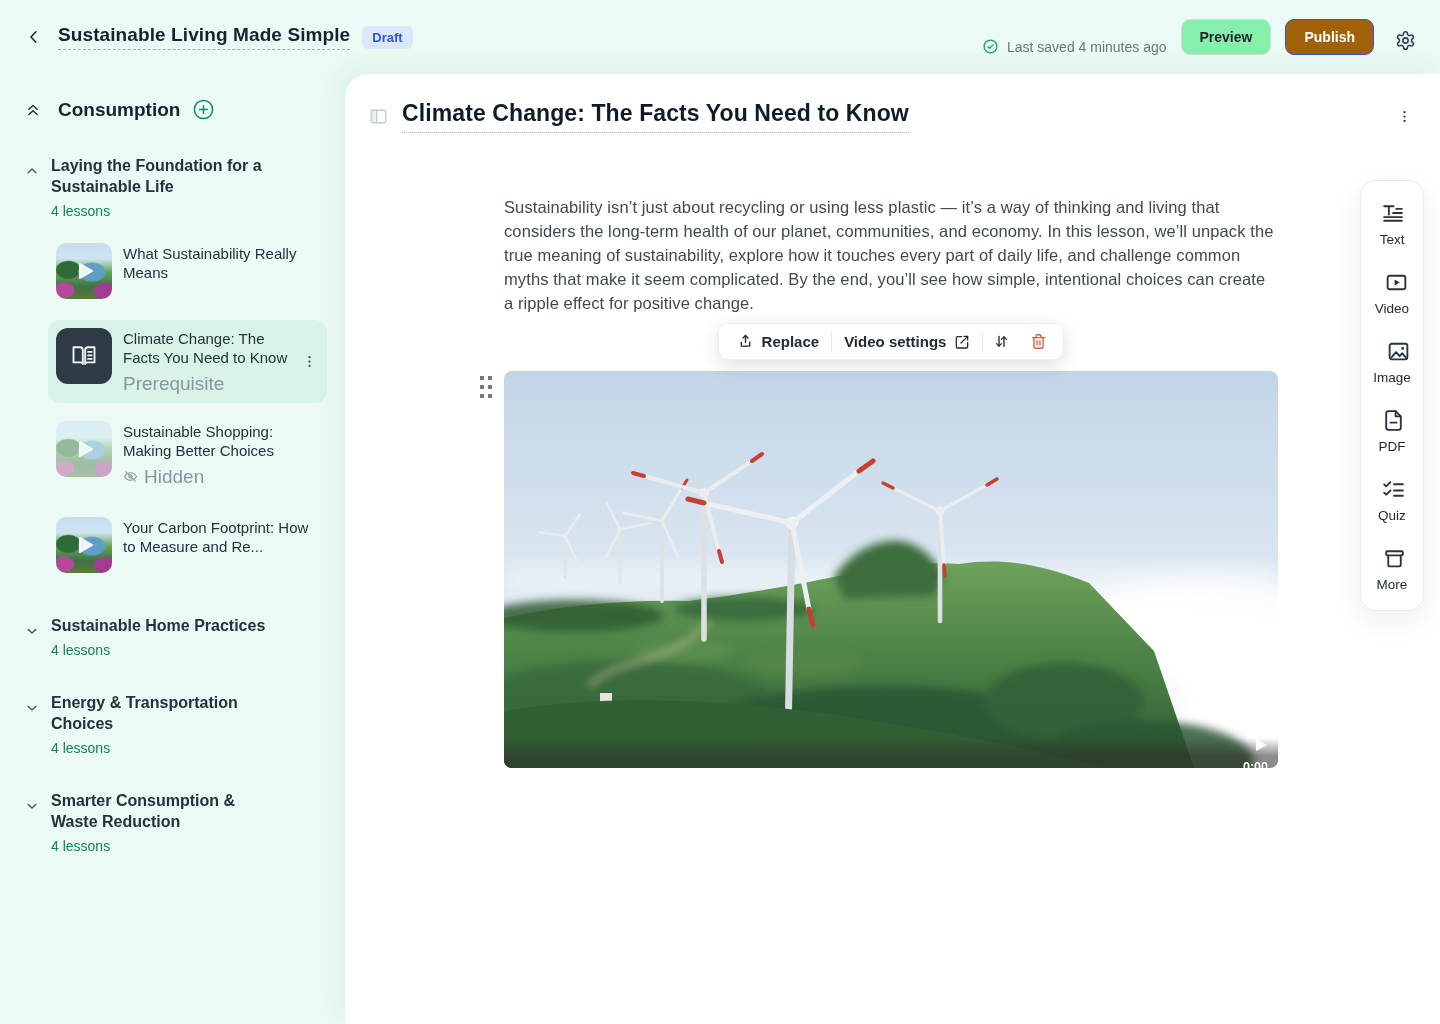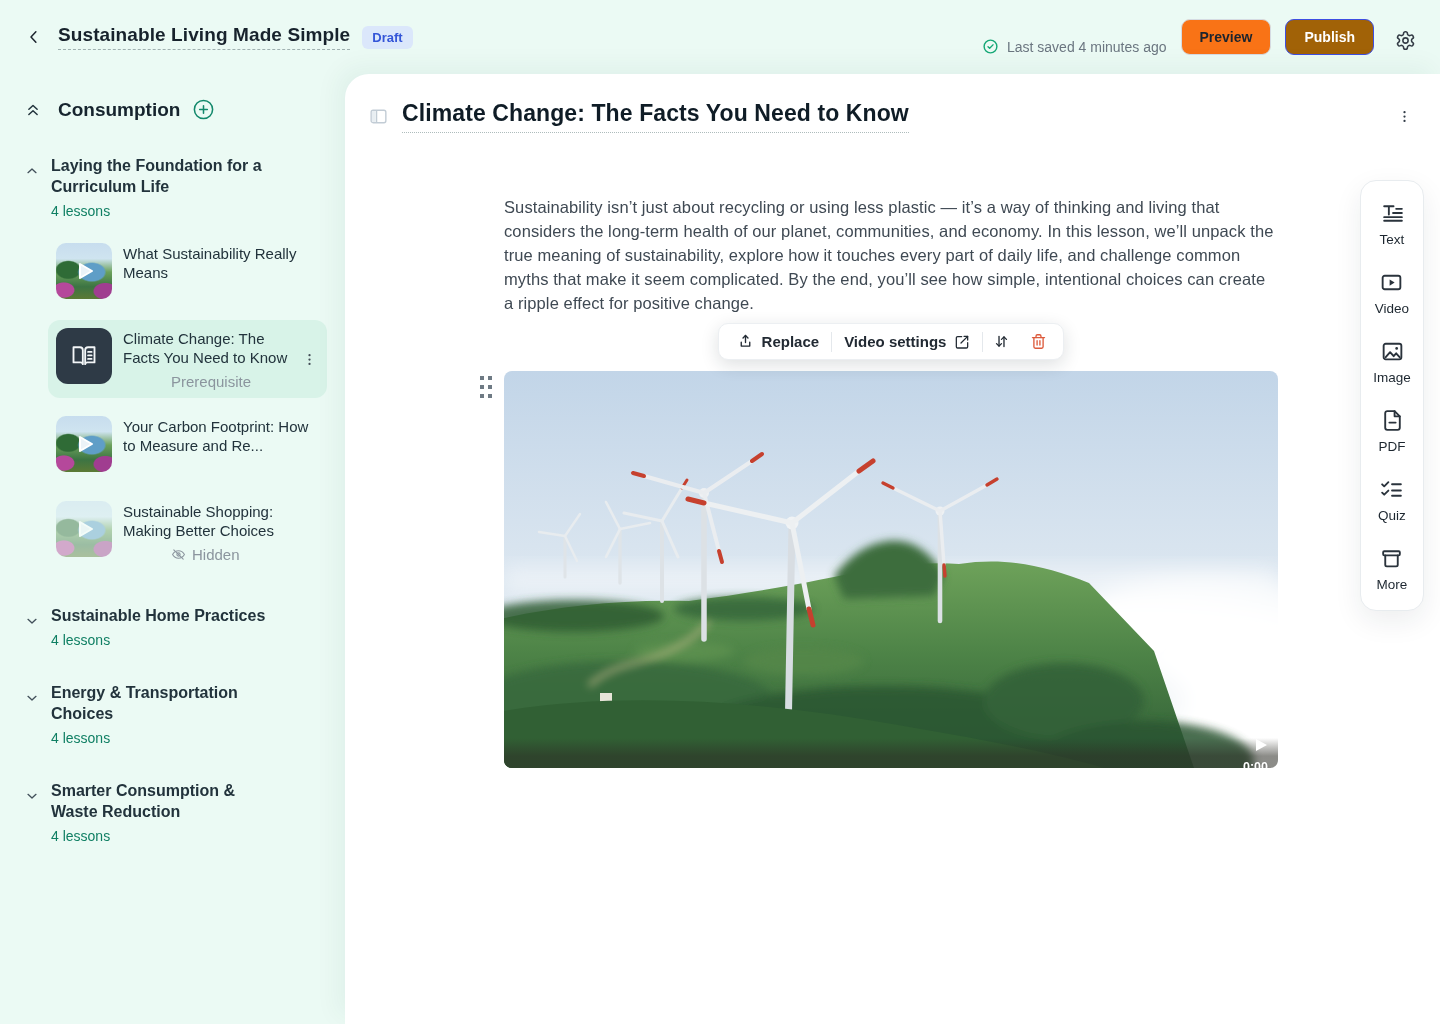--- a/index.html
+++ b/index.html
@@ -19,21 +19,21 @@
     font-size:19px; font-weight:700; color:#17222c; margin-left:10px;
     border-bottom:1.5px dashed #9fb0b0; padding-bottom:3px; letter-spacing:.1px;
   }
   .draft-badge {
     margin-left:12px; background:#dbe7fb; color:#3556d8; font-size:13px; font-weight:600;
     padding:4px 10px; border-radius:6px;
   }
   .topbar-right { margin-left:auto; display:flex; align-items:flex-end; gap:14px; }
   .saved-group { display:flex; align-items:center; gap:8px; color:#6b7680; font-size:14px; }
   .btn { font-size:14px; font-weight:600; border-radius:9px; height:36px; padding:0 18px; cursor:pointer; display:flex; align-items:center; }
-  .btn-preview { background:#f97316; border:1px solid #d5dbe2; color:#1c242e; }
+  .btn-preview { background:#86efac; border:1px solid #d5dbe2; color:#1c242e; }
   .btn-publish { background:#a16207; border:1px solid #3e4ee2; color:#fff; }
   .gear-btn { width:30px; height:30px; display:flex; align-items:center; justify-content:center; cursor:pointer; margin-left:2px; }
 
   
   .sidebar { position:absolute; left:0; top:74px; width:345px; bottom:0; padding-top:24px; }
   .curriculum-header { display:flex; align-items:center; padding:0 18px 0 24px; gap:10px; }
   .curriculum-title { font-size:19px; font-weight:700; color:#16242e; margin-left:6px; }
   .collapse-all { cursor:pointer; display:flex; }
   .add-circle { cursor:pointer; display:flex; margin-left:2px; }
 
@@ -60,21 +60,21 @@
       linear-gradient(180deg,#c7ddee 0%,#cfe4f0 28%,#6ba15b 52%,#3c7443 78%,#5c7a35 100%);
   }
   .lesson-thumb.dimmed { opacity:.45; }
   .play-overlay { position:absolute; inset:0; display:flex; align-items:center; justify-content:center; }
   .lesson-reading-icon {
     flex:0 0 56px; width:56px; height:56px; border-radius:12px; background:#2e3a46;
     display:flex; align-items:center; justify-content:center;
   }
   .lesson-body { flex:1; padding-top:2px; }
   .lesson-title { font-size:15px; font-weight:400; color:#22333c; line-height:1.26; max-width:198px; }
-  .lesson-meta { margin-top:5px; font-size:15px; color:#8b959e; display:flex; align-items:center; gap:6px;margin-left:48px; }
+  .lesson-meta { margin-top:5px; font-size:19px; color:#8b959e; display:flex; align-items:center; gap:6px; }
   .lesson-kebab { align-self:center; padding:4px 2px; cursor:pointer; }
 
   
   .main-card {
     position:absolute; left:345px; top:74px; right:0; bottom:0; background:#fff;
     border-top-left-radius:24px; padding:26px 24px 0 24px;
     box-shadow:-8px -8px 24px rgba(20,80,56,.05);
   }
   .main-header { display:flex; align-items:center; }
   .panel-toggle { display:flex; margin-right:14px; cursor:pointer; }
@@ -109,21 +109,21 @@
   .vc-track { flex:1; height:2px; background:rgba(255,255,255,.85); border-radius:2px; margin-right:10px; cursor:pointer; }
   .vc-icons { display:flex; align-items:center; gap:13px; }
   .vc-icons > div { cursor:pointer; display:flex; }
 
   
   .tools-panel {
     position:absolute; right:16px; top:180px; width:64px; background:#fff;
     border:1px solid #e8ecef; border-radius:16px; box-shadow:0 10px 28px rgba(22,34,46,.08);
     padding:20px 0 18px; display:flex; flex-direction:column; align-items:center; gap:23px;
   }
-  .tool-item { display:flex; flex-direction:column; align-items:center; gap:6px; cursor:pointer; }
+  .tool-item { display:flex; flex-direction:column; align-items:flex-end; gap:6px; cursor:pointer; }
   .tool-label { font-size:13.5px; font-weight:500; color:#1d2730; }
 </style>
 </head>
 <body>
 
 <div class="topbar">
   <div class="back-btn">
     <svg width="18" height="18" viewBox="0 0 24 24" fill="none" stroke="#1c242e" stroke-width="2" stroke-linecap="round" stroke-linejoin="round">
         <polyline points="14.5 5 8 12 14.5 19"></polyline>
       </svg>
@@ -166,21 +166,21 @@
         </svg>
     </div>
   </div>
 
   <div class="section">
     <div class="section-header">
       <svg class="section-chevron" width="16" height="16" viewBox="0 0 24 24" fill="none" stroke="#42505a" stroke-width="2" stroke-linecap="round" stroke-linejoin="round">
           <polyline points="6 14.5 12 9 18 14.5"></polyline>
         </svg>
       <div class="section-titles">
-        <div class="section-title">Laying the Foundation for a Curriculum Life</div>
+        <div class="section-title">Laying the Foundation for a Sustainable Life</div>
         <div class="section-count">4 lessons</div>
       </div>
     </div>
     <div class="lessons">
 
       <div class="lesson">
         <div class="lesson-thumb">
           <div class="play-overlay">
               <svg width="26" height="26" viewBox="0 0 26 26">
                 <polygon points="9,6 21,13 9,20" fill="rgba(255,255,255,.88)" stroke="#fff" stroke-width="2" stroke-linejoin="round"></polygon>
@@ -203,33 +203,20 @@
         <div class="lesson-body">
           <div class="lesson-title">Climate Change: The Facts You Need to Know</div>
           <div class="lesson-meta">Prerequisite</div>
         </div>
         <div class="lesson-kebab">
           <svg width="15" height="17" viewBox="0 0 24 24" fill="#414b55">
               <circle cx="12" cy="5" r="1.8"></circle>
               <circle cx="12" cy="12" r="1.8"></circle>
               <circle cx="12" cy="19" r="1.8"></circle>
             </svg>
-        </div>
-      </div>
-
-      <div class="lesson">
-        <div class="lesson-thumb">
-          <div class="play-overlay">
-              <svg width="26" height="26" viewBox="0 0 26 26">
-                <polygon points="9,6 21,13 9,20" fill="rgba(255,255,255,.88)" stroke="#fff" stroke-width="2" stroke-linejoin="round"></polygon>
-              </svg>
-            </div>
-        </div>
-        <div class="lesson-body">
-          <div class="lesson-title">Your Carbon Footprint: How to Measure and Re...</div>
         </div>
       </div>
 
       <div class="lesson">
         <div class="lesson-thumb dimmed">
           <div class="play-overlay">
               <svg width="26" height="26" viewBox="0 0 26 26">
                 <polygon points="9,6 21,13 9,20" fill="rgba(255,255,255,.88)" stroke="#fff" stroke-width="2" stroke-linejoin="round"></polygon>
               </svg>
             </div>
@@ -237,20 +224,33 @@
         <div class="lesson-body">
           <div class="lesson-title">Sustainable Shopping: Making Better Choices</div>
           <div class="lesson-meta">
             <svg width="15" height="15" viewBox="0 0 24 24" fill="none" stroke="#8b959e" stroke-width="1.7" stroke-linecap="round" stroke-linejoin="round">
                 <path d="M2.5 12s3.4-6 9.5-6 9.5 6 9.5 6-3.4 6-9.5 6S2.5 12 2.5 12z"></path>
                 <circle cx="12" cy="12" r="2.6"></circle>
                 <path d="M4.5 4.5 19.5 19.5"></path>
               </svg>
             <span>Hidden</span>
           </div>
+        </div>
+      </div>
+
+      <div class="lesson">
+        <div class="lesson-thumb">
+          <div class="play-overlay">
+              <svg width="26" height="26" viewBox="0 0 26 26">
+                <polygon points="9,6 21,13 9,20" fill="rgba(255,255,255,.88)" stroke="#fff" stroke-width="2" stroke-linejoin="round"></polygon>
+              </svg>
+            </div>
+        </div>
+        <div class="lesson-body">
+          <div class="lesson-title">Your Carbon Footprint: How to Measure and Re...</div>
         </div>
       </div>
     </div>
   </div>
 
   <div class="section">
     <div class="section-header">
       <svg class="section-chevron" width="16" height="16" viewBox="0 0 24 24" fill="none" stroke="#42505a" stroke-width="2" stroke-linecap="round" stroke-linejoin="round">
           <polyline points="6 9.5 12 15 18 9.5"></polyline>
         </svg>

